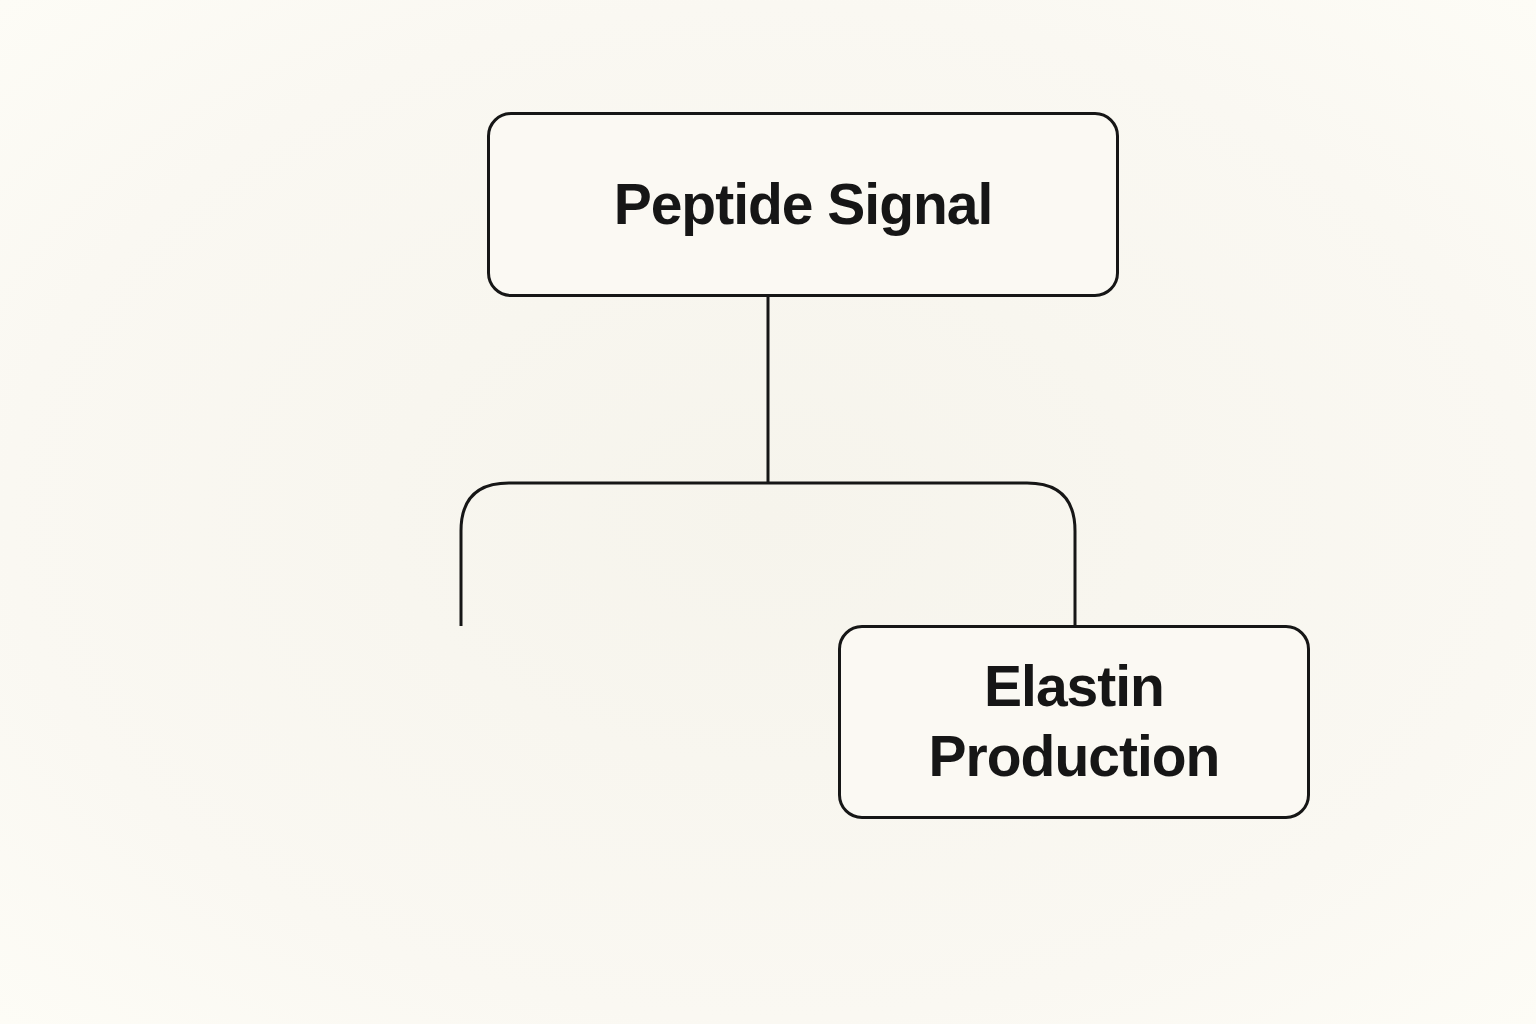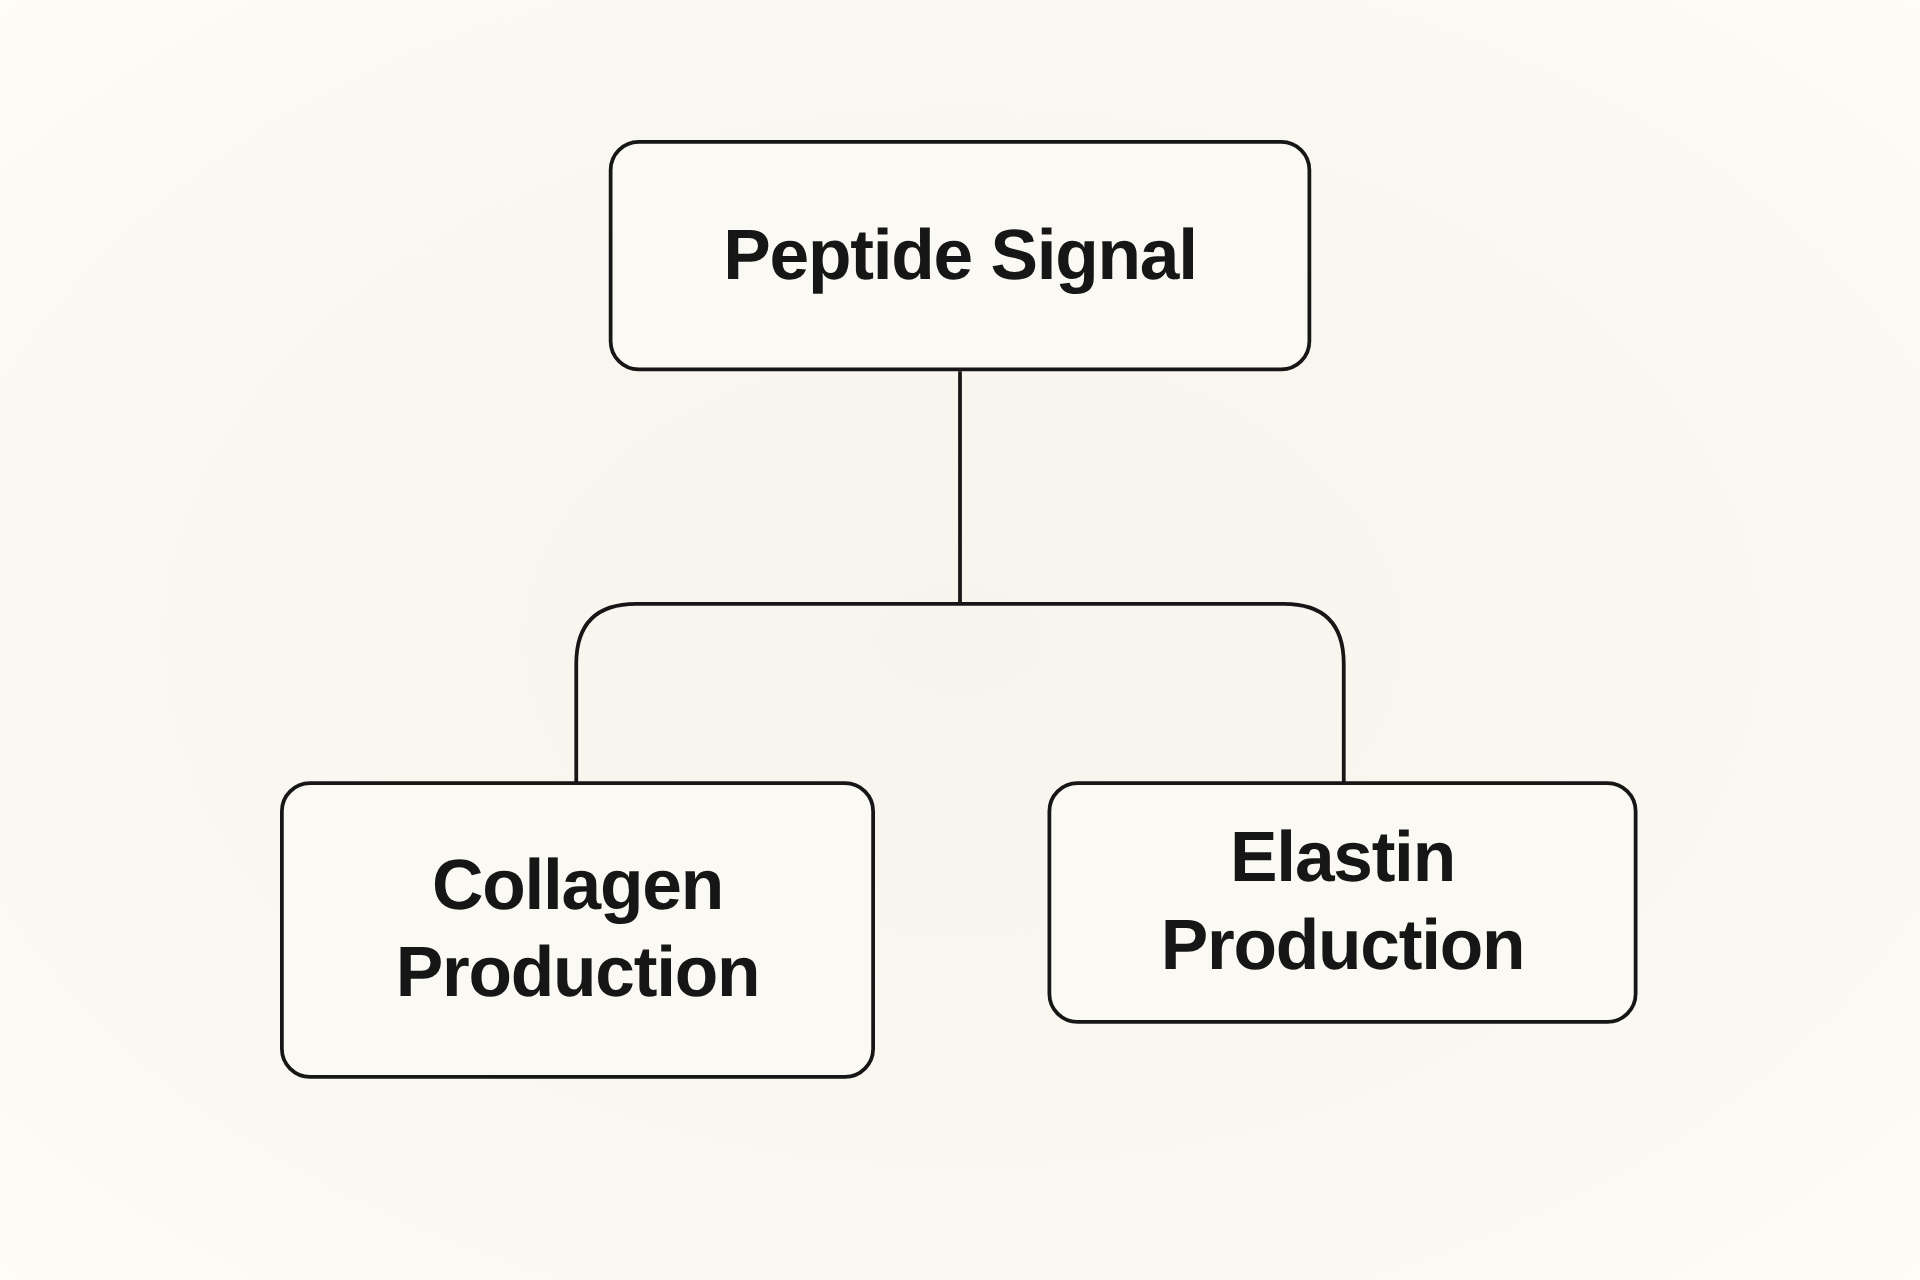--- a/index.html
+++ b/index.html
@@ -44,21 +44,21 @@
     font-size: 57px;
     font-weight: 700;
     line-height: 1.22;
     letter-spacing: -1px;
     color: #161616;
     padding: 0 18px;
   }
   .node-top {
     left: 487px;
     top: 112px;
-    width: 562px;
+    width: 632px;
     height: 185px;
   }
   .node-top .node-label {
     white-space: nowrap;
   }
   .node-left {
     left: 224px;
     top: 625px;
     width: 476px;
     height: 238px;
@@ -78,21 +78,18 @@
   <svg class="connectors" viewBox="0 0 1536 1024" xmlns="http://www.w3.org/2000/svg" aria-hidden="true">
     <path d="M 768 297 L 768 483" stroke="#161616"></path>
     <path d="M 768 483 L 509 483 Q 461 483 461 531 L 461 626" stroke="#161616"></path>
     <path d="M 768 483 L 1027 483 Q 1075 483 1075 531 L 1075 626" stroke="#161616"></path>
   </svg>
 
   <div class="node node-top">
     <span class="node-label">Peptide Signal</span>
   </div>
 
-  <div class="node node-left">
-    <span class="node-label">Collagen Production</span>
-  </div>
 
   <div class="node node-right">
     <span class="node-label">Elastin Production</span>
   </div>
 
 </div>
 
 </body></html>

